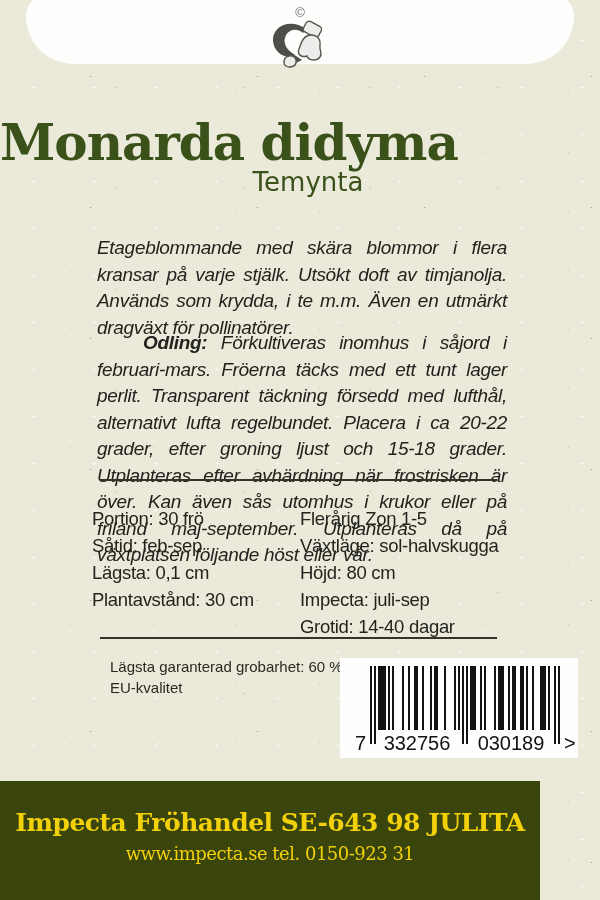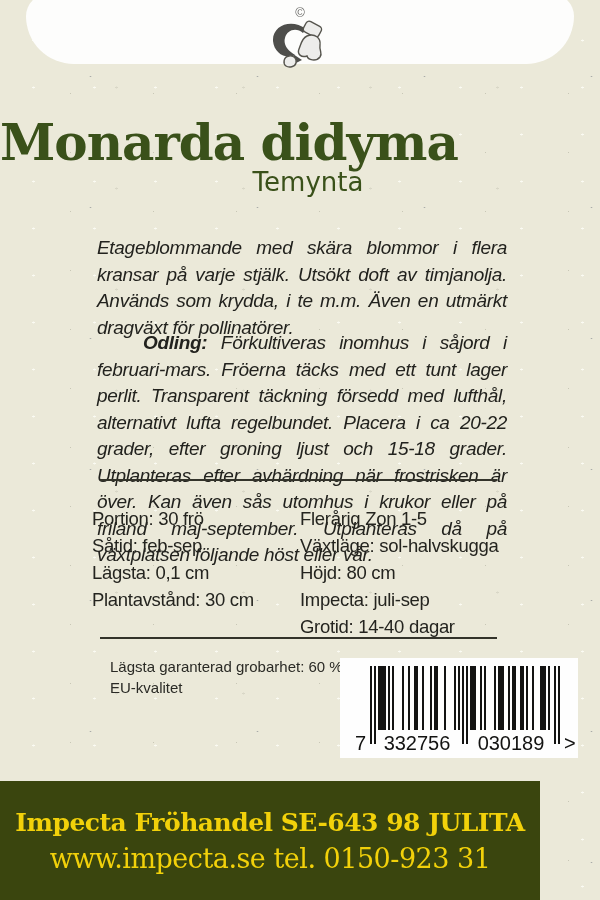--- a/index.html
+++ b/index.html
@@ -47,21 +47,21 @@
   .specs{position:absolute;top:505px;font-size:18.5px;line-height:27px;letter-spacing:-.3px;}
   .specs.left{left:92px;width:195px;}
   .specs.right{left:300px;width:200px;}
   .fineprint{position:absolute;left:100px;top:656px;font-size:15px;line-height:21px;color:#2a2a25;margin-left:10px;}
   .barcode-box{position:absolute;left:340px;top:658px;width:238px;height:100px;background:#fefefe;}
   .footer{
     position:absolute;left:0;top:781px;width:540px;height:119px;background:#3a450e;
     text-align:center;color:#f2d10a;font-family:"DejaVu Serif", serif;
   }
   .footer .line1{margin:27px 0 0 0;font-size:25px;font-weight:700;letter-spacing:-.5px;}
-  .footer .line2{margin:6px 0 0 0;font-size:27px;font-weight:400;letter-spacing:-.5px;}
+  .footer .line2{margin:6px 0 0 0;font-size:18px;font-weight:400;letter-spacing:-.5px;}
 </style>
 </head>
 <body>
 
 <div class="packet">
 
   <div class="flap"></div>
 
   <div class="logo-wrap">
     <span class="copyright">©</span>

